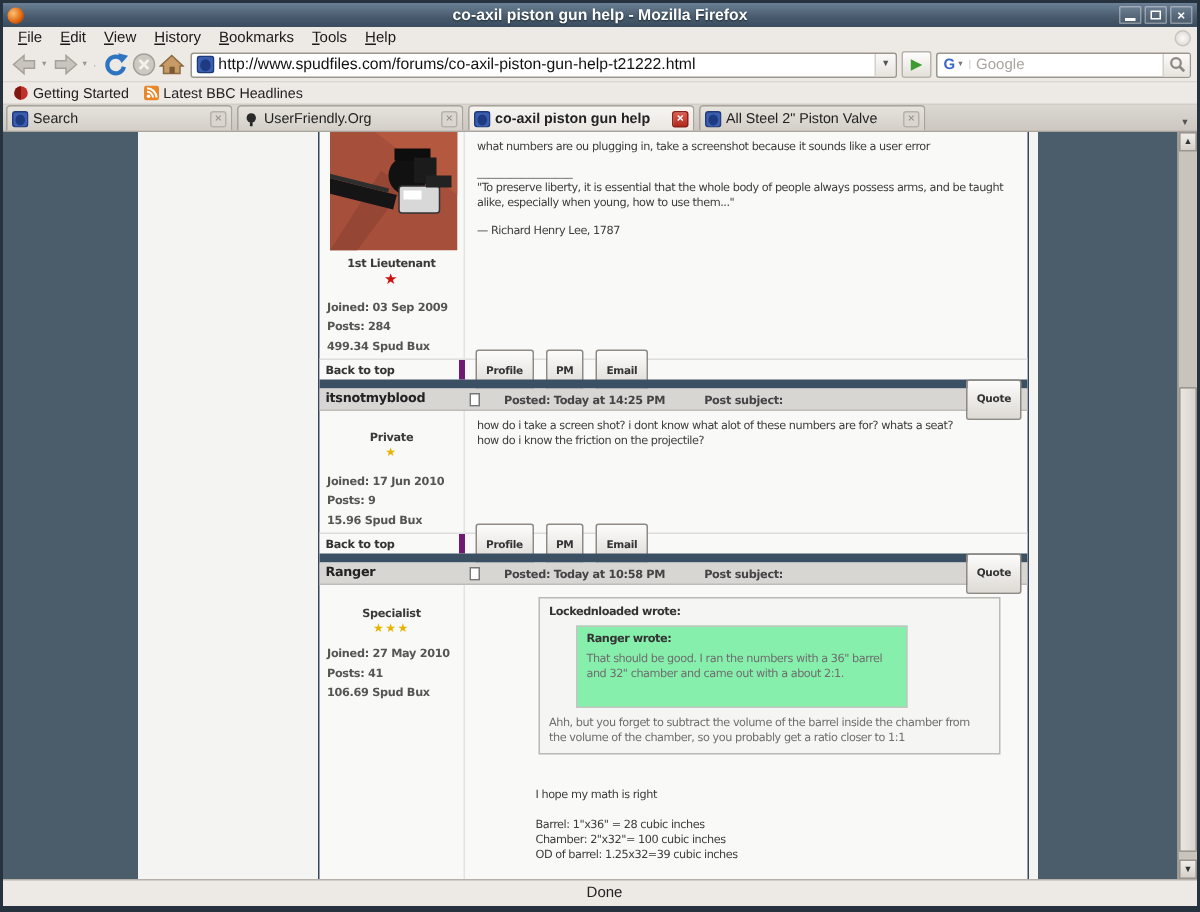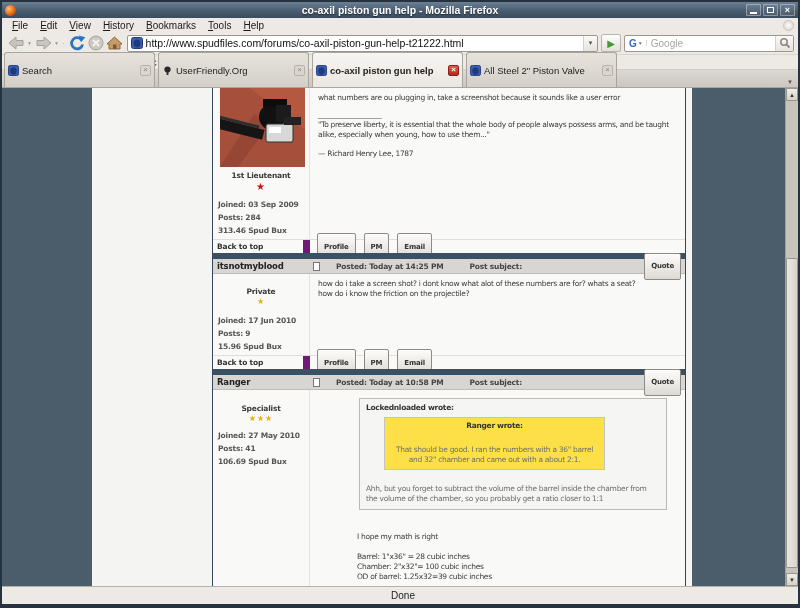--- a/index.html
+++ b/index.html
@@ -63,21 +63,21 @@
   .mag-btn { width:18px; height:15px; border-left:1px solid #d5d1ca; display:flex;
     align-items:center; justify-content:center; background:linear-gradient(#fbfaf8,#e7e4de); }
   
   .bookmarksbar { height:15px; flex:0 0 15px; display:flex; align-items:center;
     padding-left:5px; gap:6px; font-size:9.5px; color:#222;
     border-bottom:1px solid #d2cec7; background:#edeae5; }
   .bm-item { display:flex; align-items:center; gap:3px; padding:0 2px;justify-content:space-between; }
   
   .tabbar { height:18px; flex:0 0 18px; background:linear-gradient(#dbd7d1,#ccc8c1);
     display:flex; align-items:flex-end; padding:1px 2px 0 2px; border-bottom:1px solid #a9a49c; }
-  .tab { width:151px; height:35px; background:linear-gradient(#e6e2dc,#d4d0c9);
+  .tab { width:151px; height:17px; background:linear-gradient(#e6e2dc,#d4d0c9);
     border:1px solid #a9a49c; border-bottom:none; border-radius:3px 3px 0 0;
     display:flex; align-items:center; padding:0 3px; margin-right:3px;
     font-size:9.5px; color:#222; overflow:hidden; }
   .tab.active { background:linear-gradient(#f7f5f2,#eae7e2); font-weight:bold; }
   .tab-label { flex:1; white-space:nowrap; overflow:hidden; padding-left:3px; }
   .tab-close { width:11px; height:11px; flex:0 0 11px; border-radius:2px; background:#dad6cf;
     border:1px solid #b7b3ac; color:#8d8982; font-size:8px; line-height:8px; text-align:center; }
   .tab.active .tab-close { background:linear-gradient(#e25b4e,#b02a20); border-color:#8c1f16; color:#fff; }
   .tab-overflow { margin-left:auto; font-size:6px; color:#555; padding:0 3px 2px 0; }
   
@@ -95,21 +95,21 @@
   .rank { text-align:center; font-size:7.5px; font-weight:bold; color:#3a3a3a; margin-top:4px; letter-spacing:-0.2px; }
   .stars { text-align:center; font-size:8px; letter-spacing:1px; margin-top:1px; }
   .stars.red { color:#cc1111; font-size:10px; }
   .stars.gold { color:#e6b400; }
   .udetails { margin-top:6px; padding-left:5px; font-size:7.5px; font-weight:600;
     color:#555; line-height:13px; letter-spacing:-0.2px; }
   .sig-div { color:#555; letter-spacing:0; margin-top:7px; }
   .sig-attrib { margin-top:9px; }
   .btt-row { height:14px; flex:0 0 14px; display:flex; align-items:center;
     border-top:1px solid #dedede; background:#f9f9f7; }
-  .btt-left { width:97px; flex:0 0 97px; height:100%; border-right:7px solid #701a75;
+  .btt-left { width:97px; flex:0 0 97px; height:100%; border-right:4px solid #701a75;
     font-size:7.5px; font-weight:bold; color:#333; padding-left:4px;
     display:flex; align-items:center; letter-spacing:-0.2px; }
   .btt-btns { display:flex; gap:8px; padding-left:7px; }
   .fbtn { height:27px; padding:0 6px; font-size:7px; font-weight:bold; color:#333;
     background:linear-gradient(#fcfcfb,#dddad4); border:1px solid #8f8b84; border-radius:2px;
     display:flex; align-items:center; font-family:"DejaVu Sans", sans-serif; letter-spacing:-0.2px; }
   .sep { height:6px; flex:0 0 6px; background:#3c5064; }
   .phead { height:15px; flex:0 0 15px; background:#d7d6d3; border-bottom:1px solid #bdbcb9;
     display:flex; align-items:center;justify-content:flex-end; }
   .phead-user { width:97px; flex:0 0 97px; padding-left:4px; font-size:8.5px;
@@ -117,22 +117,22 @@
   .phead-main { flex:1; display:flex; align-items:center; gap:16px; font-size:7.5px;
     font-weight:bold; color:#444; letter-spacing:-0.2px; }
   .page-icon { width:7px; height:9px; background:#fff; border:1px solid #777; margin-left:3px; flex:0 0 7px; }
   .subject-label { margin-left:10px; }
   .quote-btn { margin-left:auto; margin-right:4px; }
   .body2 { height:81px; flex:0 0 81px; }
   .body3 { flex:1;gap:39px; }
   .mt13 { margin-top:13px; } .mt14 { margin-top:14px; } .mt8 { margin-top:8px; }
   .qbox { border:1px solid #b9b9b6; background:#f5f5f3; margin:3px 10px 0 2px; padding:4px 6px 5px; }
   .qhead { font-size:7.5px; font-weight:bold; color:#333; }
-  .qbox-inner { border:1px solid #c4c4c1; background:#fde047; margin:4px 55px 5px 18px; padding:3px 6px 4px;text-align:center; }
-  .qbody { color:#6e6e6e; margin-top:14px; }
+  .qbox-inner { border:1px solid #c4c4c1; background:#86efac; margin:4px 55px 5px 18px; padding:3px 6px 17px; }
+  .qbody { color:#6e6e6e; margin-top:3px; }
   .post3-body { margin-top:22px; }
   
   .scrollbar { position:absolute; right:0; top:0; bottom:0; width:13px;
     background:#c8c4bc; border-left:1px solid #a5a199; }
   .sb-btn { position:absolute; left:0; width:12px; height:13px;
     background:linear-gradient(#f0eee9,#d5d1ca); border:1px solid #9a958d;
     font-size:6px; color:#333; display:flex; align-items:center; justify-content:center; }
   .sb-up { top:0; } .sb-down { bottom:0; }
   .sb-thumb { position:absolute; left:0; top:170px; height:310px; width:12px;
     background:linear-gradient(90deg,#eae7e2,#d8d4cd); border:1px solid #9a958d; border-radius:1px; }
@@ -305,21 +305,21 @@
               <rect x="46" y="36" width="27" height="18" rx="2" fill="#d8d8d8" stroke="#333"></rect>
               <rect x="49" y="39" width="12" height="6" fill="#fff"></rect>
               <rect x="64" y="29" width="17" height="8" fill="#222"></rect>
             </svg>
           </div>
           <div class="rank">1st Lieutenant</div>
           <div class="stars red">★</div>
           <div class="udetails">
             <div>Joined: 03 Sep 2009</div>
             <div>Posts: 284</div>
-            <div>313.46 Spud Bux</div>
+            <div>499.34 Spud Bux</div>
           </div>
         </div>
         <div class="col-b">
           <div class="pre">what numbers are ou plugging in, take a screenshot because it sounds like a user error</div>
           <div class="sig-div">_________________</div>
           <div class="pre">"To preserve liberty, it is essential that the whole body of people always possess arms, and be taught alike, especially when young, how to use them..."</div>
           <div class="sig-attrib">— Richard Henry Lee, 1787</div>
         </div>
       </div>
 

